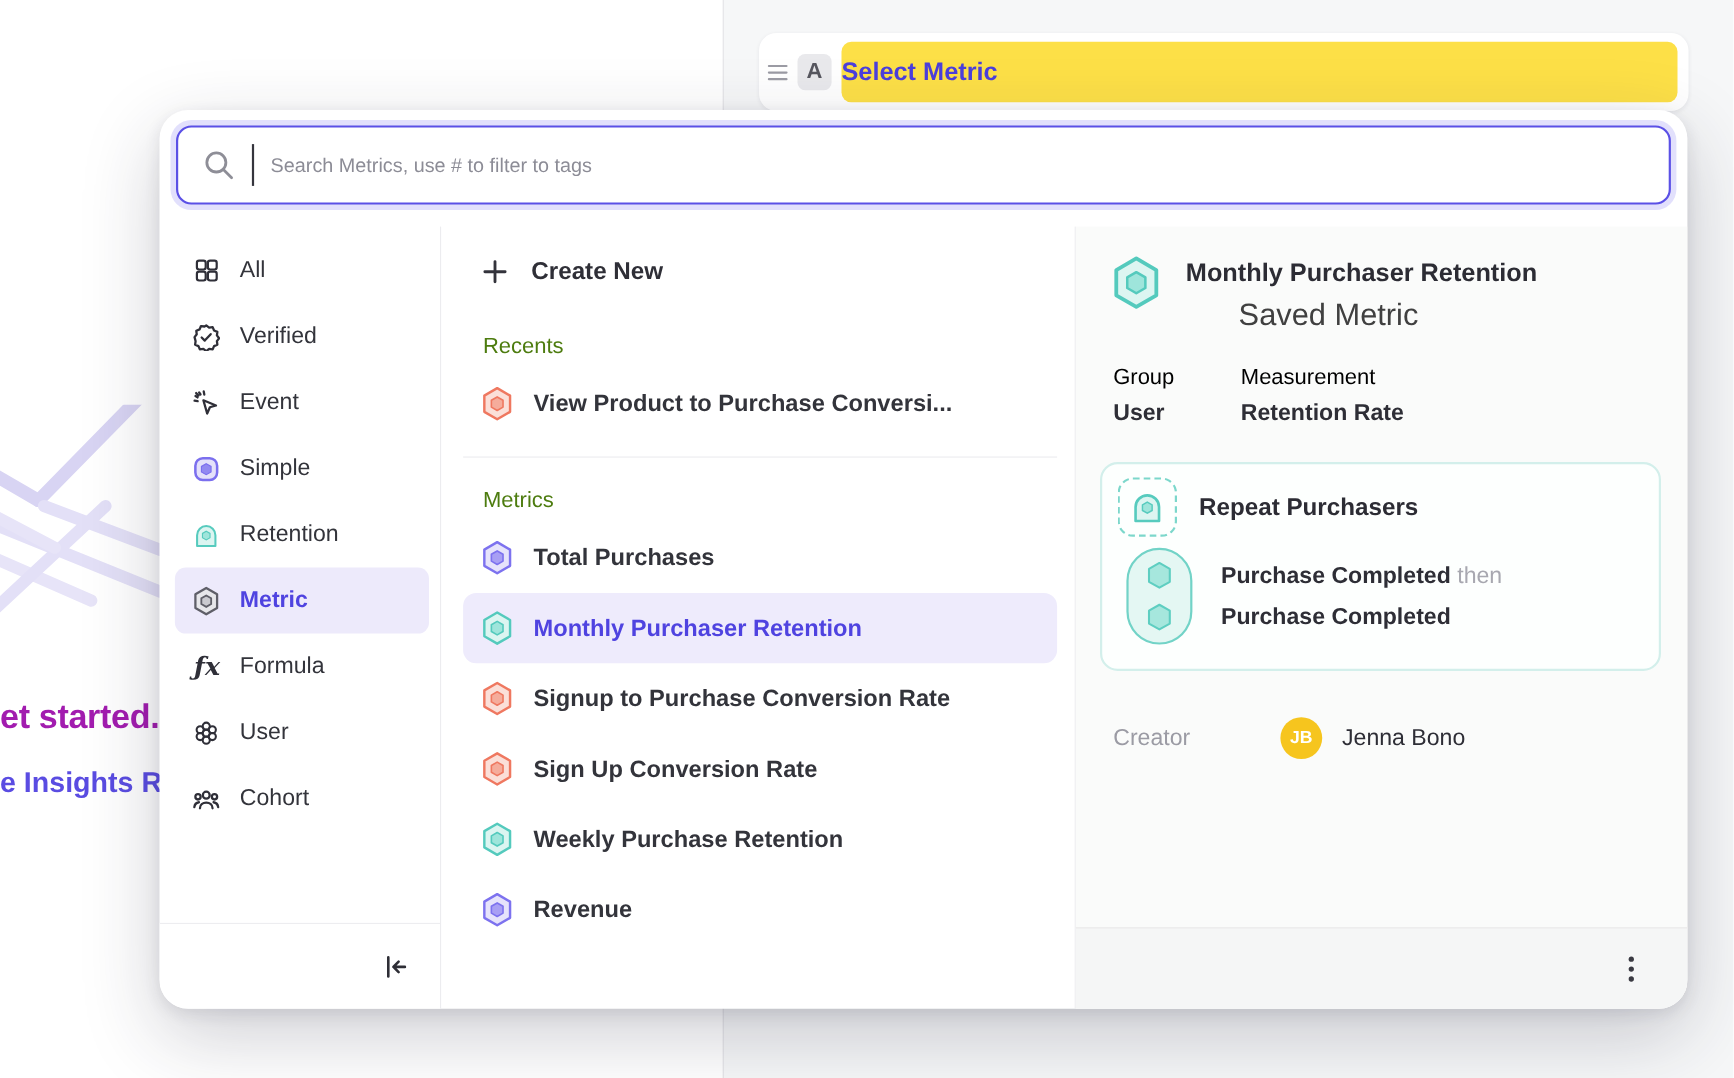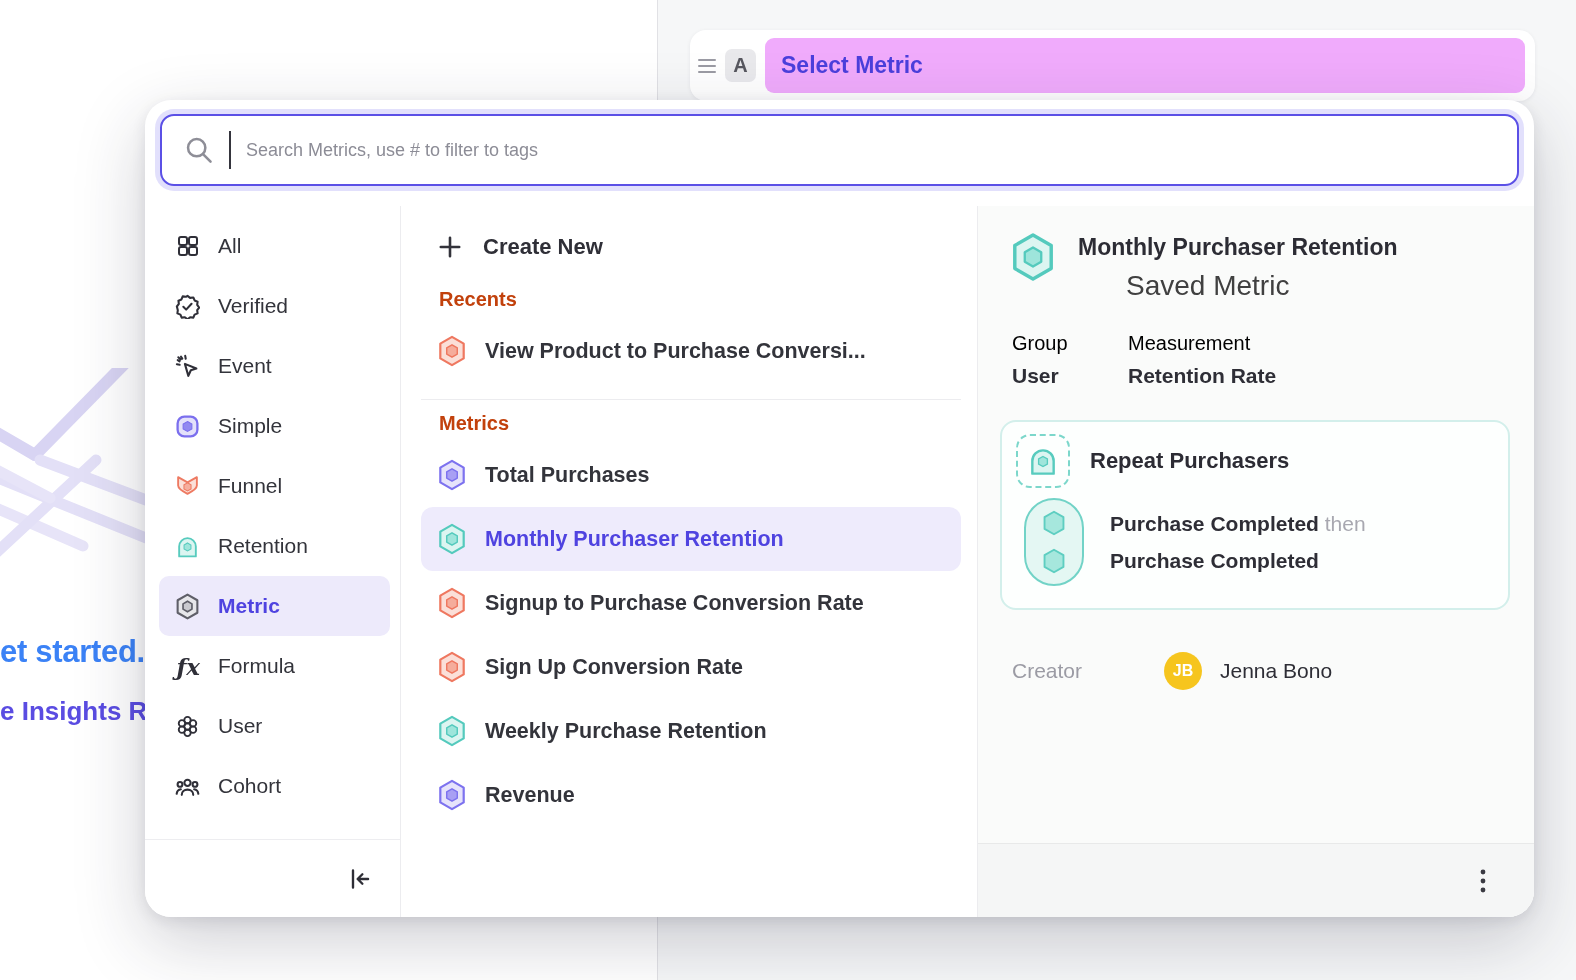--- a/index.html
+++ b/index.html
@@ -5,32 +5,32 @@
   * { margin:0; padding:0; box-sizing:border-box; }
   html,body { width:1576px; height:980px; overflow:hidden; }
   body { font-family:"Liberation Sans", sans-serif; background:#ffffff; position:relative; }
 
   .screen { position:relative; width:1576px; height:980px; }
 
   
   .bg-right { position:absolute; left:658px; top:0; right:0; bottom:0; background:#f6f7f8; }
   .v-divider { position:absolute; left:657px; top:0; bottom:0; width:1px; background:#e1e1e5; }
   .deco-lines { position:absolute; left:-12px; top:368px; }
-  .bg-headline { position:absolute; left:0; top:634px; font-size:31px; font-weight:700; color:#3b82f6; letter-spacing:-0.3px; }
+  .bg-headline { position:absolute; left:0; top:634px; font-size:31px; font-weight:700; color:#a21caf; letter-spacing:-0.3px; }
   .bg-link { position:absolute; left:0; top:696px; font-size:26px; font-weight:600; color:#5a4ce2; }
 
   
   .metric-card { position:absolute; left:690px; top:30px; width:845px; height:71px; background:#fff;
                  border-radius:16px; box-shadow:0 1px 4px rgba(30,30,50,.07); display:flex; align-items:center; padding:0 10px 0 8px; }
   .drag-handle { width:18px; display:flex; flex-direction:column; gap:4px; cursor:grab; }
   .drag-handle i { display:block; height:2px; background:#9b9ba4; border-radius:1px; }
   .block-badge { width:31px; height:33px; margin-left:9px; background:#e9e9ec; border-radius:7px; color:#57575f;
                  font-weight:700; font-size:20px; display:flex; align-items:center; justify-content:center; }
-  .select-pill { flex:1; height:55px; margin-left:9px; background:#f0abfc; border-radius:9px; display:flex; align-items:center;
-                 padding-left:16px; cursor:pointer; }
+  .select-pill { flex:1; height:55px; margin-left:9px; background:#fde047; border-radius:9px; display:flex; align-items:center;
+                 cursor:pointer; }
   .select-pill span { color:#4b3fdc; font-weight:700; font-size:23px; }
 
   
   .modal { position:absolute; left:145px; top:100px; width:1389px; height:817px; background:#fff; border-radius:26px;
            box-shadow:0 24px 70px rgba(35,35,60,.22), 0 4px 14px rgba(35,35,60,.10); overflow:hidden; display:flex; flex-direction:column; }
 
   .search-wrap { padding:14px 15px 20px; }
   .search-box { height:72px; border:2px solid #5b50e6; border-radius:14px; box-shadow:0 0 0 5px rgba(125,115,240,.22);
                 display:flex; align-items:center; padding:0 22px; gap:15px; background:#fff; }
   .search-box svg { flex:none; }
@@ -47,21 +47,21 @@
   .side-item .icw { width:28px; display:flex; justify-content:flex-end; align-items:center; }
   .side-item.selected { background:#edeafb; color:#4f43e0; font-weight:600; }
   .fx-glyph { font-family:"DejaVu Serif", serif; font-style:italic; font-weight:700; font-size:23px; color:#2f2f38; line-height:1; }
   .side-footer { position:absolute; left:0; right:0; bottom:0; height:78px; border-top:1px solid #ededf0; background:#fff;
                  display:flex; align-items:center; justify-content:flex-end; padding-right:26px; }
   .collapse-btn { cursor:pointer; display:flex; }
 
   
   .mid { flex:1; border-right:1px solid #ececef; padding:12px 16px 0 36px; overflow:hidden; }
   .create-row { height:58px; display:flex; align-items:center; gap:20px; font-size:22px; font-weight:700; color:#2f2f37; cursor:pointer; }
-  .section-label { margin:12px 0 8px 2px; font-size:20px; font-weight:700; color:#c2410c; }
+  .section-label { margin:28px 0 8px 2px; font-size:20px; font-weight:400; color:#4d7c0f; }
   .item-row { height:64px; display:flex; align-items:center; gap:18px; padding:0 14px 0 16px; margin-left:-16px;
               border-radius:12px; font-size:21.5px; font-weight:600; color:#33343b; white-space:nowrap; overflow:hidden; cursor:pointer; }
   .item-row.selected { background:#eeebfc; color:#4f43e0; }
   .item-row .hex { flex:none; }
   .mid-divider { height:1px; background:#ececef; margin:16px 0 4px -16px; }
 
   
   .hex .outer { stroke-width:1.8; stroke-linejoin:round; }
   .hex .inner { stroke-width:1.2; stroke-linejoin:round; }
   .hex.purple .outer { fill:#E6E3FB; stroke:#7D72EF; }
@@ -190,29 +190,20 @@
         <div class="side-item">
           <span class="icw">
             <svg width="25" height="25" viewBox="0 0 24 24">
                 <rect x="2.5" y="2.5" width="19" height="19" rx="6.5" fill="#E4E1FA" stroke="#7B6FEE" stroke-width="2.2"></rect>
                 <path d="M12 7.2l4.2 2.4v4.8L12 16.8l-4.2-2.4V9.6z" fill="#9289F1" stroke="#7B6FEE" stroke-width="1"></path>
               </svg>
           </span>
           <span>Simple</span>
         </div>
 
-        <div class="side-item">
-          <span class="icw">
-            <svg width="25" height="25" viewBox="0 0 24 24">
-                <path d="M3 3 L12 8 L21 3 L21 11 Q21 14.5 12 19 Q3 14.5 3 11 Z" fill="#FBE0D9" stroke="#EE7A62" stroke-width="1.8" stroke-linejoin="round"></path>
-                <path d="M12 8.4l3.4 2v3.9l-3.4 2-3.4-2v-3.9z" fill="#F6AE9E" stroke="#EE7A62" stroke-width="1"></path>
-              </svg>
-          </span>
-          <span>Funnel</span>
-        </div>
 
         <div class="side-item">
           <span class="icw">
             <svg width="25" height="25" viewBox="0 0 24 24">
                 <path d="M4 21.5V12a8 8 0 0 1 16 0v9.5z" fill="#DCF5F1" stroke="#57CBBE" stroke-width="1.8" stroke-linejoin="round"></path>
                 <path d="M12 8.6l3.3 1.9v3.8L12 16.2l-3.3-1.9v-3.8z" fill="#9FE5DB" stroke="#57CBBE" stroke-width="1"></path>
               </svg>
           </span>
           <span>Retention</span>
         </div>

